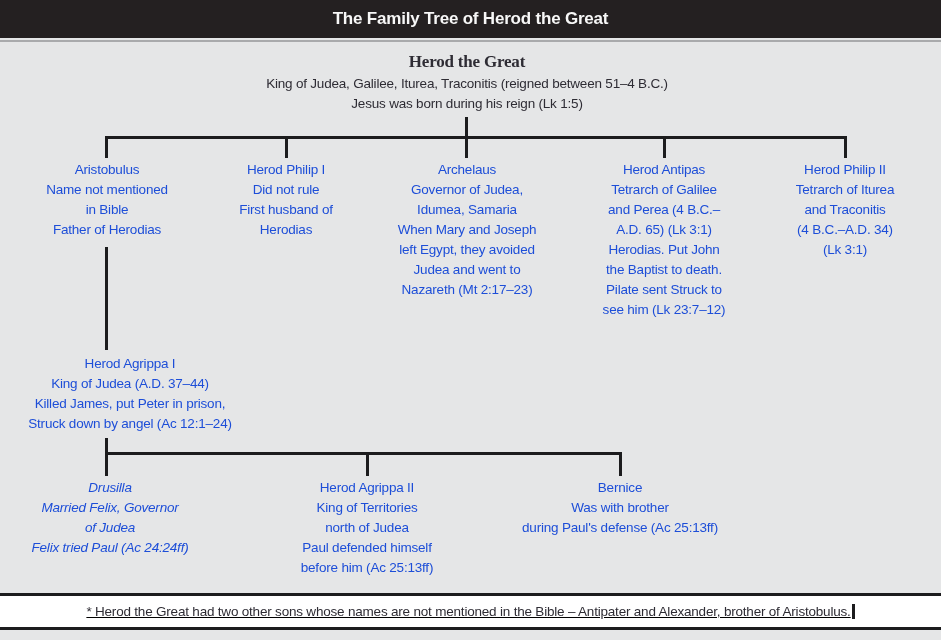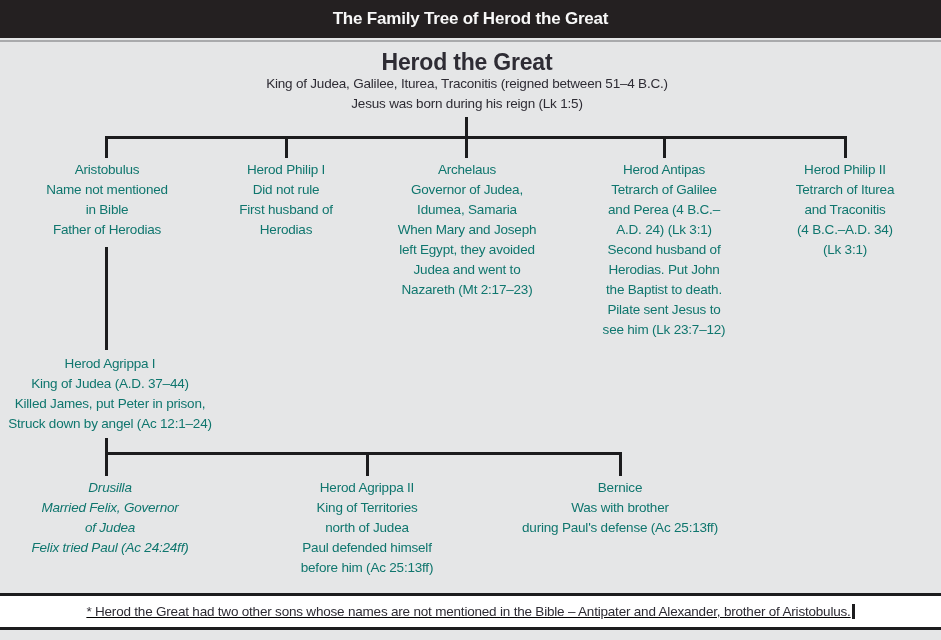--- a/index.html
+++ b/index.html
@@ -38,34 +38,35 @@
   }
   
   .root-node {
     position: absolute;
     left: 217px; top: 50px;
     width: 500px;
     text-align: center;
     color: #2e2c34;
   }
   .root-name {
-    font-size: 23px;
+    font-size: 17px;
     font-weight: bold;
     line-height: 24px;
+    font-family: Liberation Serif, serif;
   }
   .nline {
     font-size: 13.5px;
     line-height: 20px;
     white-space: nowrap;
   }
   
   .node {
     position: absolute;
     text-align: center;
-    color: #0f766e;
+    color: #1d4ed8;
   }
   
   .line {
     position: absolute;
     background: #1c1c1e;
   }
   
   .footer-rule { position: absolute; left: 0; width: 941px; height: 3px; background: #1c1c1e; }
   .footer-band {
     position: absolute;
@@ -135,39 +136,38 @@
     <div class="nline">When Mary and Joseph</div>
     <div class="nline">left Egypt, they avoided</div>
     <div class="nline">Judea and went to</div>
     <div class="nline">Nazareth (Mt 2:17–23)</div>
   </div>
 
   <div class="node" style="left:564px; top:160px; width:200px;">
     <div class="nline">Herod Antipas</div>
     <div class="nline">Tetrarch of Galilee</div>
     <div class="nline">and Perea (4 B.C.–</div>
-    <div class="nline">A.D. 24) (Lk 3:1)</div>
-    <div class="nline">Second husband of</div>
+    <div class="nline">A.D. 65) (Lk 3:1)</div>
     <div class="nline">Herodias. Put John</div>
     <div class="nline">the Baptist to death.</div>
-    <div class="nline">Pilate sent Jesus to</div>
+    <div class="nline">Pilate sent Struck to</div>
     <div class="nline">see him (Lk 23:7–12)</div>
   </div>
 
   <div class="node" style="left:745px; top:160px; width:200px;">
     <div class="nline">Herod Philip II</div>
     <div class="nline">Tetrarch of Iturea</div>
     <div class="nline">and Traconitis</div>
     <div class="nline">(4 B.C.–A.D. 34)</div>
     <div class="nline">(Lk 3:1)</div>
   </div>
 
   <div class="line" style="left:105px; top:247px; width:3px; height:103px;"></div>
 
-  <div class="node" style="left:0; top:354px; width:220px;">
+  <div class="node" style="left:20px; top:354px; width:220px;">
     <div class="nline">Herod Agrippa I</div>
     <div class="nline">King of Judea (A.D. 37–44)</div>
     <div class="nline">Killed James, put Peter in prison,</div>
     <div class="nline">Struck down by angel (Ac 12:1–24)</div>
   </div>
 
   <div class="line" style="left:105px; top:438px; width:3px; height:17px;"></div>
   <div class="line" style="left:105px; top:452px; width:517px; height:3px;"></div>
   <div class="line" style="left:105px; top:452px; width:3px; height:24px;"></div>
   <div class="line" style="left:366px; top:452px; width:3px; height:24px;"></div>

